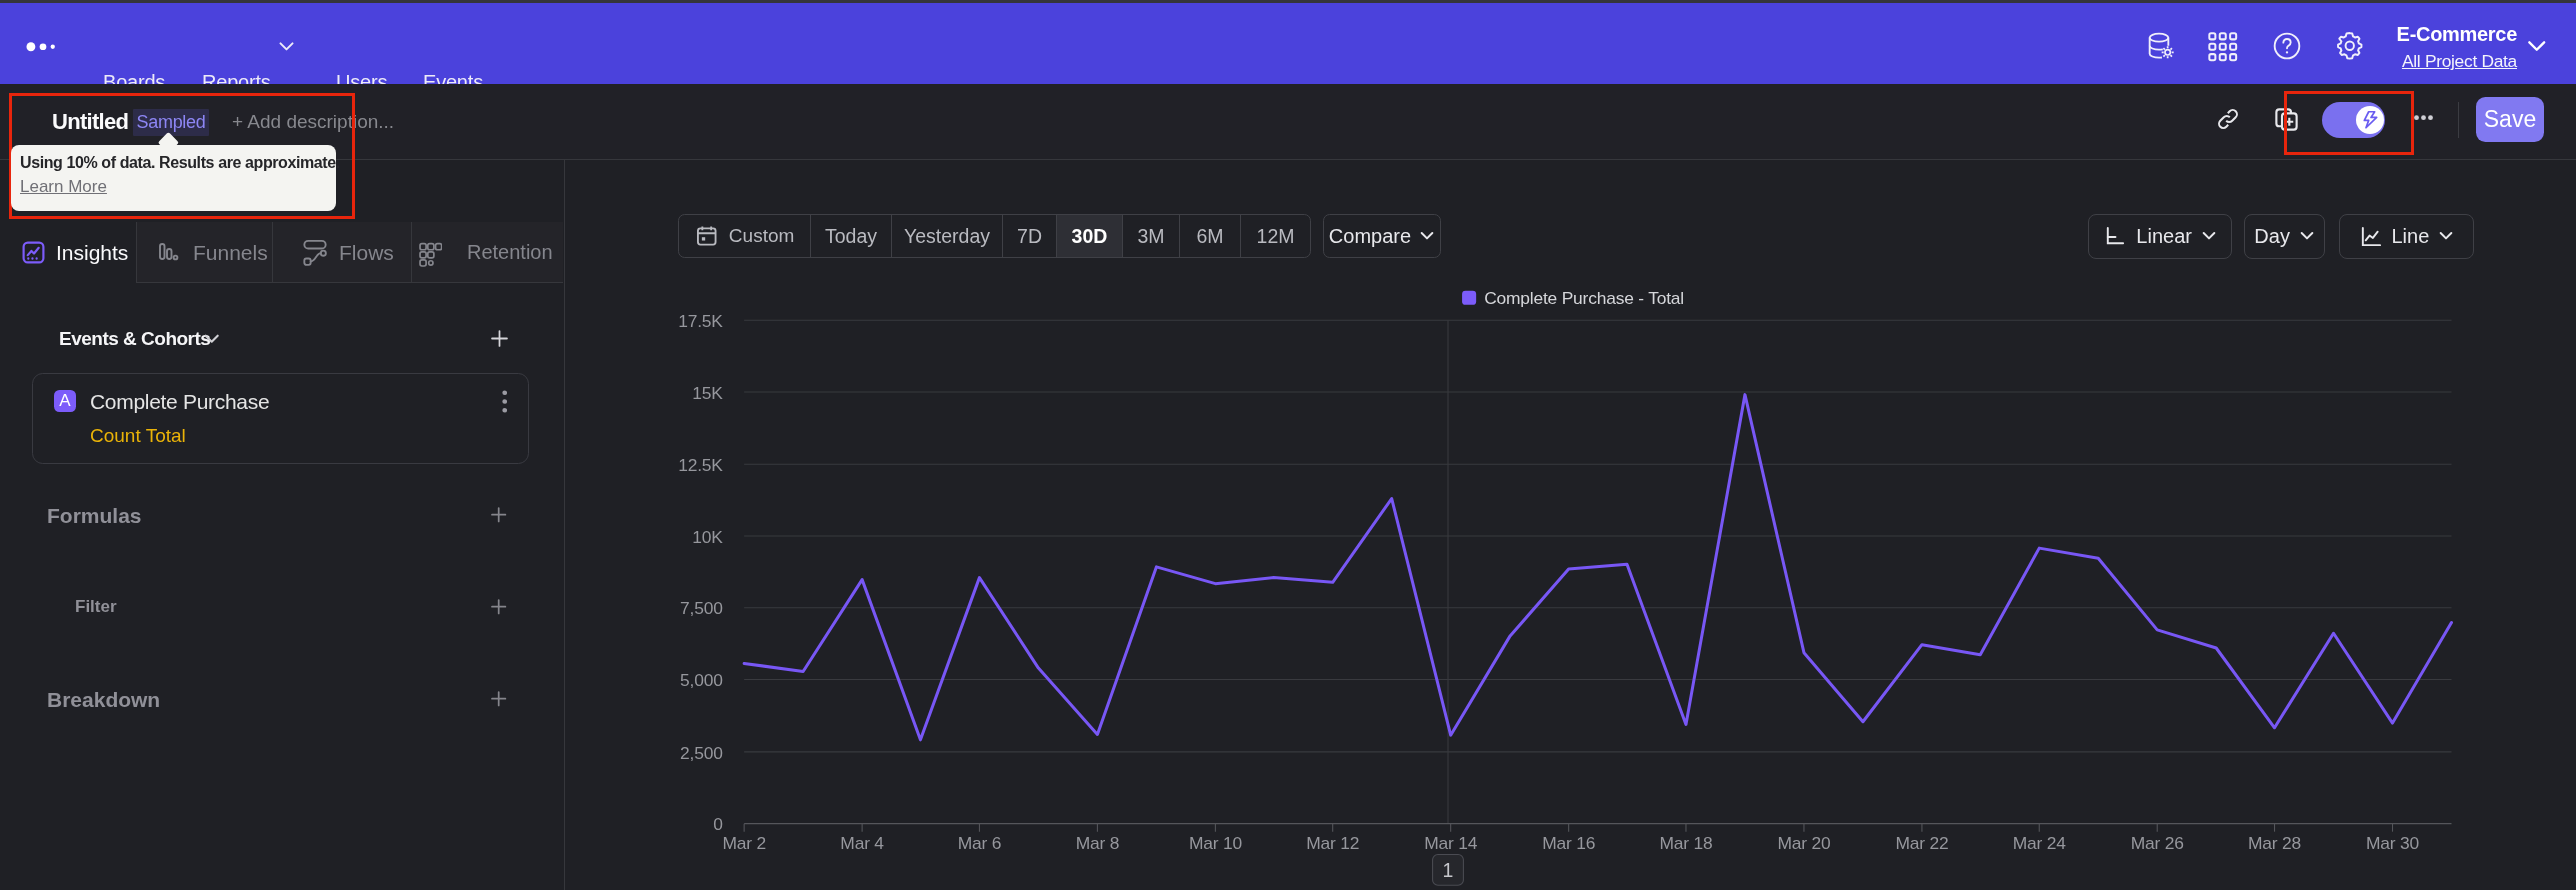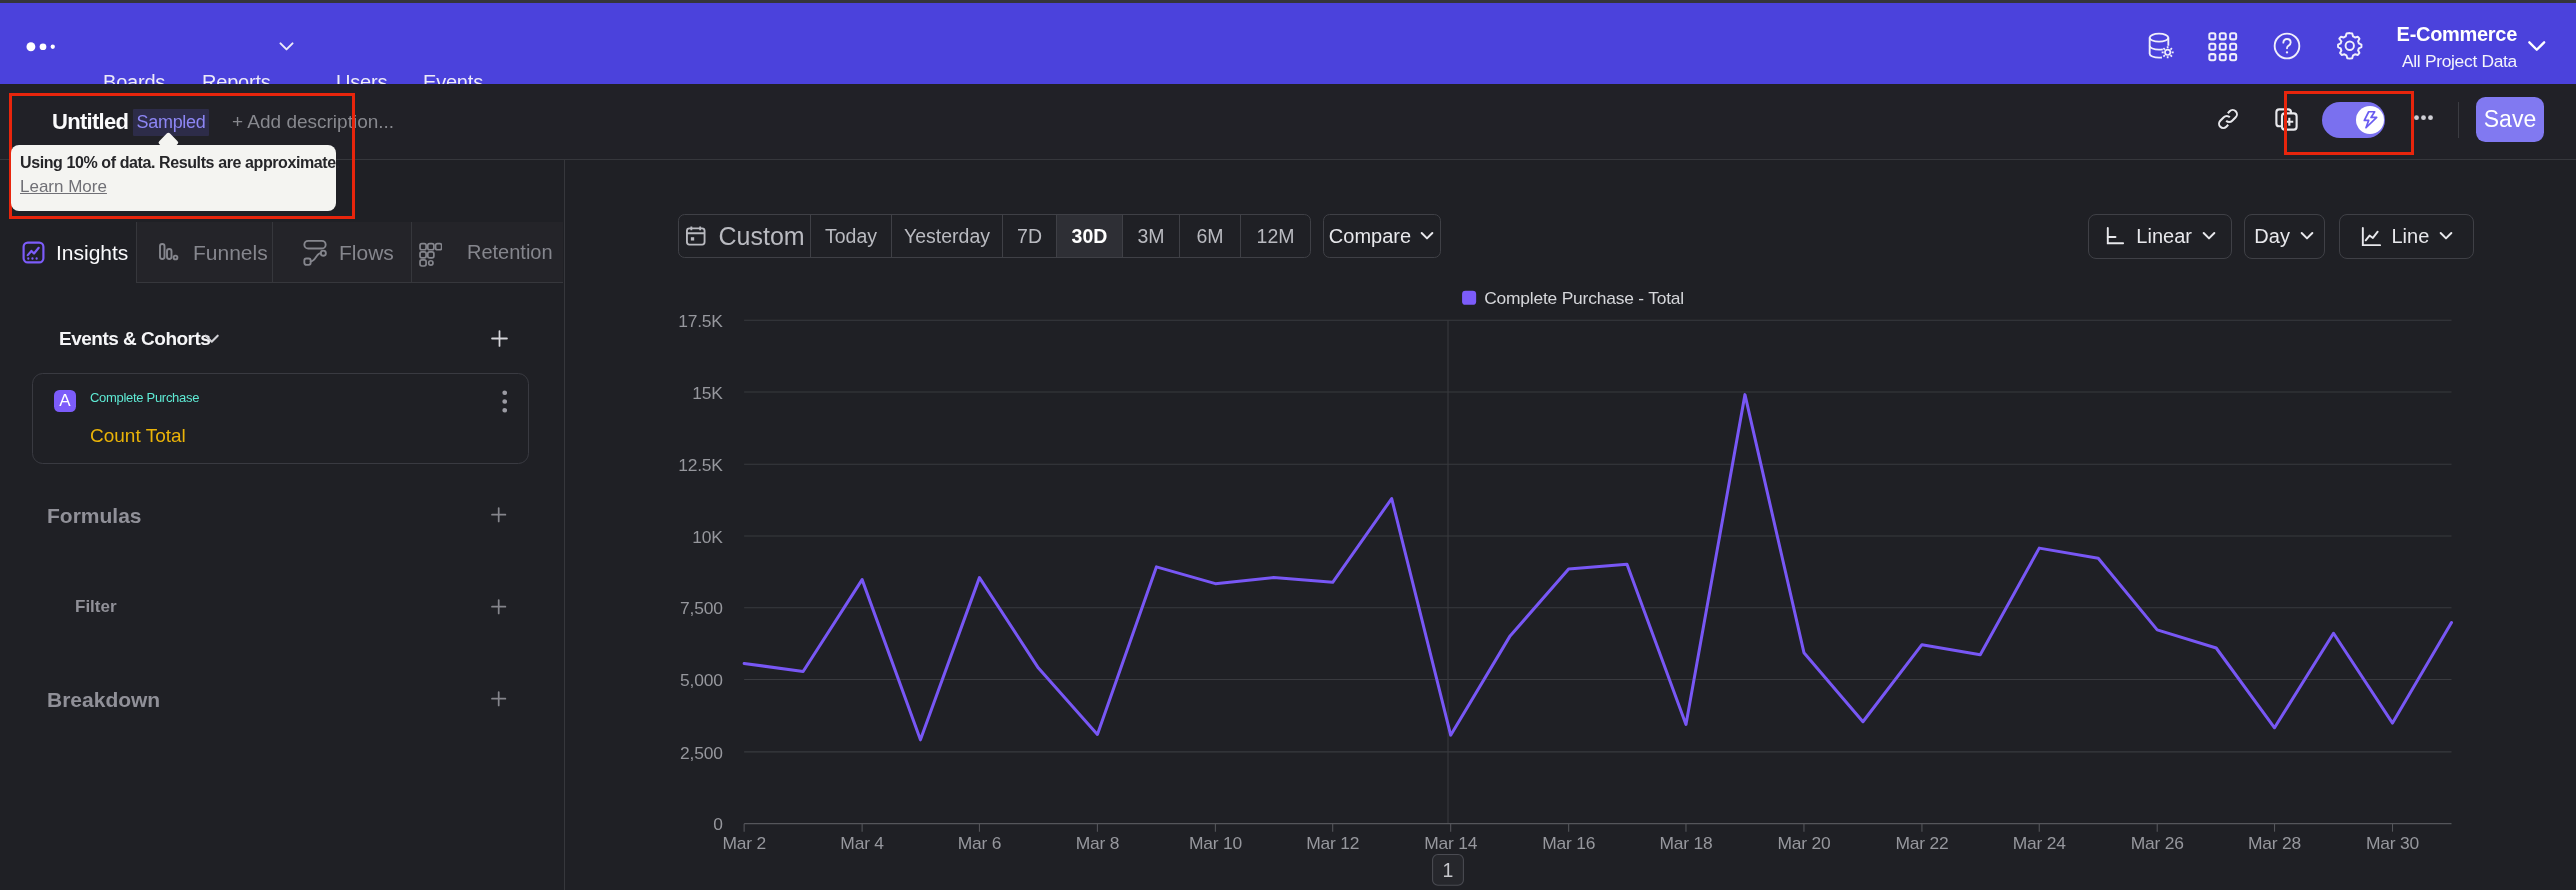--- a/index.html
+++ b/index.html
@@ -57,21 +57,21 @@
   <svg class="abs" style="left:2273px; top:29px;" width="28" height="28" viewBox="0 0 42 42" fill="none">
     <circle cx="21" cy="21" r="18.5" stroke="#f0effb" stroke-width="2.8"></circle>
     <path d="M15.5 16 c0-3.2 2.4-5.5 5.5-5.5 s5.5 2.2 5.5 5.2 c0 2.6-1.8 3.8-3.4 5 c-1.3 1-2.1 1.8-2.1 3.6" stroke="#f0effb" stroke-width="2.8" stroke-linecap="round"></path>
     <circle cx="21" cy="30.5" r="1.8" fill="#f0effb"></circle>
   </svg>
   <svg class="abs" style="left:2335px; top:28px;" width="29.5" height="29.5" viewBox="0 0 24 24" fill="none" stroke="#f0effb" stroke-width="1.6">
     <path d="M12 1.7 l2 .4 .7 2.3 a8 8 0 0 1 1.6 .9 l2.3-.6 1.3 1.6 -1.1 2.1 a8 8 0 0 1 .6 1.7 l2.1 1 v2 l-2.1 1 a8 8 0 0 1-.6 1.7 l1.1 2.1 -1.3 1.6 -2.3-.6 a8 8 0 0 1-1.6 .9 l-.7 2.3 -2 .4 -2-.4 -.7-2.3 a8 8 0 0 1-1.6-.9 l-2.3 .6 -1.3-1.6 1.1-2.1 a8 8 0 0 1-.6-1.7 l-2.1-1 v-2 l2.1-1 a8 8 0 0 1 .6-1.7 L3.5 6.3 4.8 4.7 7.1 5.3 a8 8 0 0 1 1.6-.9 l.7-2.3 z" stroke-linejoin="round"></path>
     <circle cx="12" cy="12" r="3.4"></circle>
   </svg>
   <div class="abs" style="left:2383px; top:20px; width:134px; text-align:right; color:#fff; font-size:20px; font-weight:bold; letter-spacing:-0.3px;">E-Commerce</div>
-  <div class="abs" style="left:2383px; top:48px; width:134px; text-align:right; color:#f4f4fb; font-size:17.4px; letter-spacing:-0.3px;">All Project Data</div>
+  <div class="abs" style="left:2383px; top:48px; width:134px; text-align:right; color:#f4f4fb; font-size:17.4px; letter-spacing:-0.3px;text-decoration:underline;">All Project Data</div>
   <svg class="abs" style="left:2526px; top:36px;" width="21.5" height="14.8" viewBox="0 0 32 22">
       <path d="M5 5 L16 16 L27 5" stroke="#fff" stroke-width="3.5" fill="none" stroke-linecap="round" stroke-linejoin="round"></path>
     </svg>
 </div>
 <div class="abs" id="header"></div>
 <div class="abs" id="sidebar-divider"></div>
 
 <div class="abs" style="left:52px; top:84px; height:76px; line-height:76px; color:#fbfbfd; font-size:22px; font-weight:bold; letter-spacing:-0.7px;">Untitled</div>
 <div class="abs" style="left:133px; top:109px; width:76px; height:27px; background:#2d2c49; border-radius:1px; text-align:center; line-height:27px; color:#8d86f4; font-size:18px; letter-spacing:-0.3px;">Sampled</div>
 <div class="abs" style="left:232px; top:84px; height:72px; line-height:76px; color:#87888e; font-size:19px;">+ Add description...</div>
@@ -145,21 +145,21 @@
 <div class="abs" style="left:48px; top:328px; color:#f5f5f7; font-size:19px; font-weight:bold; letter-spacing:-0.5px;margin-left:11px;">Events &amp; Cohorts</div>
 <svg class="abs" style="left:203px; top:333px;" width="17.4" height="12" viewBox="0 0 26 18">
     <path d="M4 4 L13 13 L22 4" stroke="#d0d0d5" stroke-width="3.2" fill="none" stroke-linecap="round" stroke-linejoin="round"></path>
   </svg>
 <svg class="abs" style="left:490px; top:329px;" width="19" height="19" viewBox="0 0 28 28">
     <path d="M14 3 V25 M3 14 H25" stroke="#d5d5da" stroke-width="2.6" stroke-linecap="round"></path>
   </svg>
 
 <div class="abs" style="left:32px; top:373px; width:497px; height:91px; border:1.3px solid #393a41; border-radius:10.7px;"></div>
 <div class="abs" style="left:54px; top:390px; width:22px; height:22px; background:#7c5cfa; border-radius:5.4px; text-align:center; line-height:22px; color:#fff; font-size:17px;">A</div>
-<div class="abs" style="left:90px; top:390px; color:#5eead4; font-size:13px; letter-spacing:-0.3px;">Complete Purchase</div>
+<div class="abs" style="left:90px; top:390px; color:#e5e5e5; font-size:21px; letter-spacing:-0.3px;">Complete Purchase</div>
 <svg class="abs" style="left:502px; top:390px;" width="5.4" height="23" viewBox="0 0 8 34">
   <circle cx="4" cy="4" r="3.5" fill="#9b9ba3"></circle>
     <circle cx="4" cy="17" r="3.5" fill="#9b9ba3"></circle>
     <circle cx="4" cy="30" r="3.5" fill="#9b9ba3"></circle>
 </svg>
 <div class="abs" style="left:90px; top:425px; color:#eab308; font-size:19px;">Count Total</div>
 
 <div class="abs" style="left:47px; top:504px; color:#909098; font-size:21px; font-weight:bold;">Formulas</div>
 <svg class="abs" style="left:490px; top:506px;" width="17.4" height="17.4" viewBox="0 0 26 26">
     <path d="M13 3 V23 M3 13 H23" stroke="#85858c" stroke-width="2.6" stroke-linecap="round"></path>
@@ -173,21 +173,21 @@
     <path d="M13 3 V23 M3 13 H23" stroke="#85858c" stroke-width="2.6" stroke-linecap="round"></path>
   </svg>
 
 <div class="abs" style="left:678px; top:214px; width:633px; height:44px; border:1.3px solid #3f4046; border-radius:6.7px; display:flex; align-items:stretch; overflow:hidden;">
   <div style="width:132px; display:flex; align-items:center; justify-content:center; border-right:1.3px solid #3f4046;">
     <svg width="23.5" height="23.5" viewBox="0 0 24 24" fill="none" stroke="#b9bac0" stroke-width="1.9" style="margin-right:10.7px;">
       <rect x="3" y="4.5" width="18" height="16.5" rx="2.5"></rect>
       <path d="M3 9.5 H21 M7.5 2.5 v4 M16.5 2.5 v4"></path>
       <rect x="7" y="13.5" width="3.4" height="3.4" fill="#b9bac0" stroke="none"></rect>
     </svg>
-    <span style="color:#b9bac0; font-size:25px;">Custom</span>
+    <span style="color:#b9bac0; font-size:19px;">Custom</span>
   </div>
   <div style="width:81px; display:flex; align-items:center; justify-content:center; border-right:1.3px solid #3f4046; color:#b9bac0; font-size:19.5px;">Today</div>
   <div style="width:111px; display:flex; align-items:center; justify-content:center; border-right:1.3px solid #3f4046; color:#b9bac0; font-size:19.5px;">Yesterday</div>
   <div style="width:54px; display:flex; align-items:center; justify-content:center; border-right:1.3px solid #3f4046; color:#b9bac0; font-size:19.5px;">7D</div>
   <div style="width:66px; display:flex; align-items:center; justify-content:center; border-right:1.3px solid #3f4046; color:#fff; font-size:19.5px; font-weight:bold; background:#2e2f35;">30D</div>
   <div style="width:57px; display:flex; align-items:center; justify-content:center; border-right:1.3px solid #3f4046; color:#b9bac0; font-size:19.5px;">3M</div>
   <div style="width:61px; display:flex; align-items:center; justify-content:center; border-right:1.3px solid #3f4046; color:#b9bac0; font-size:19.5px;">6M</div>
   <div style="flex:1; display:flex; align-items:center; justify-content:center; color:#b9bac0; font-size:19.5px;">12M</div>
 </div>
 <div class="abs" style="left:1323px; top:214px; width:118px; height:44px; border:1.3px solid #3f4046; border-radius:6.7px; display:flex; align-items:center; justify-content:center;">

